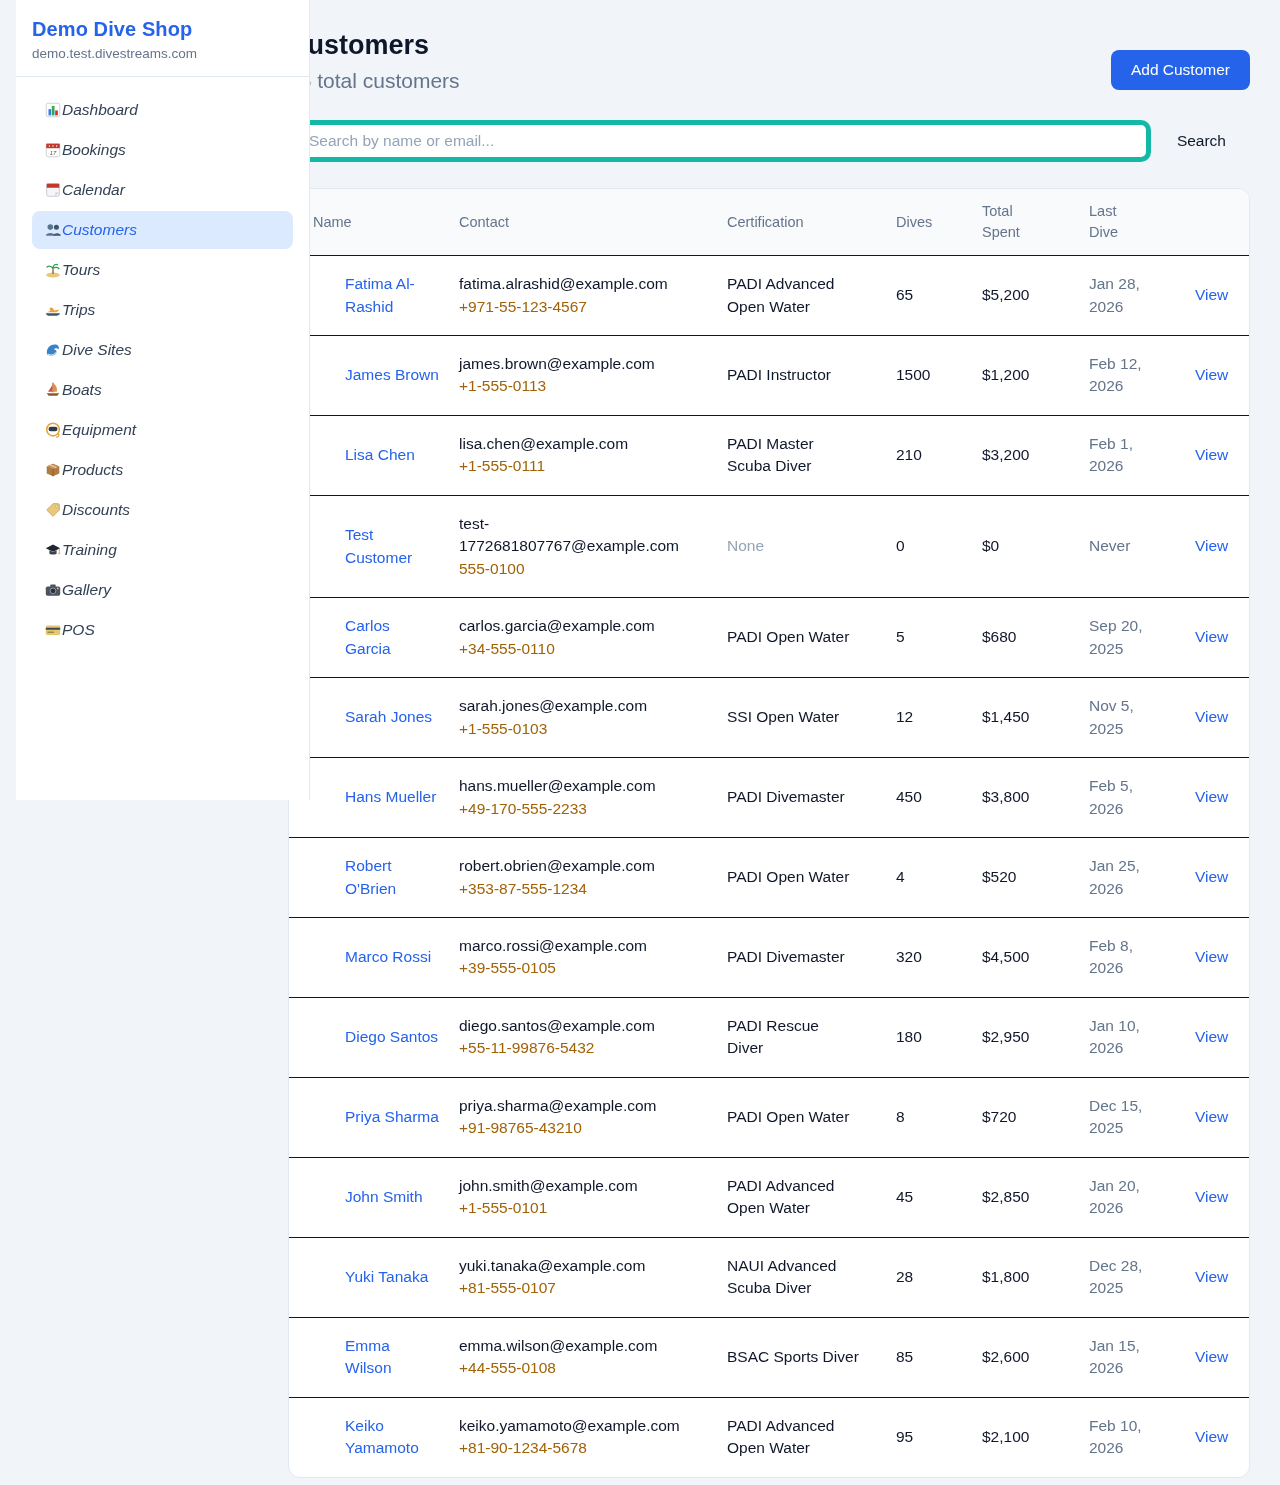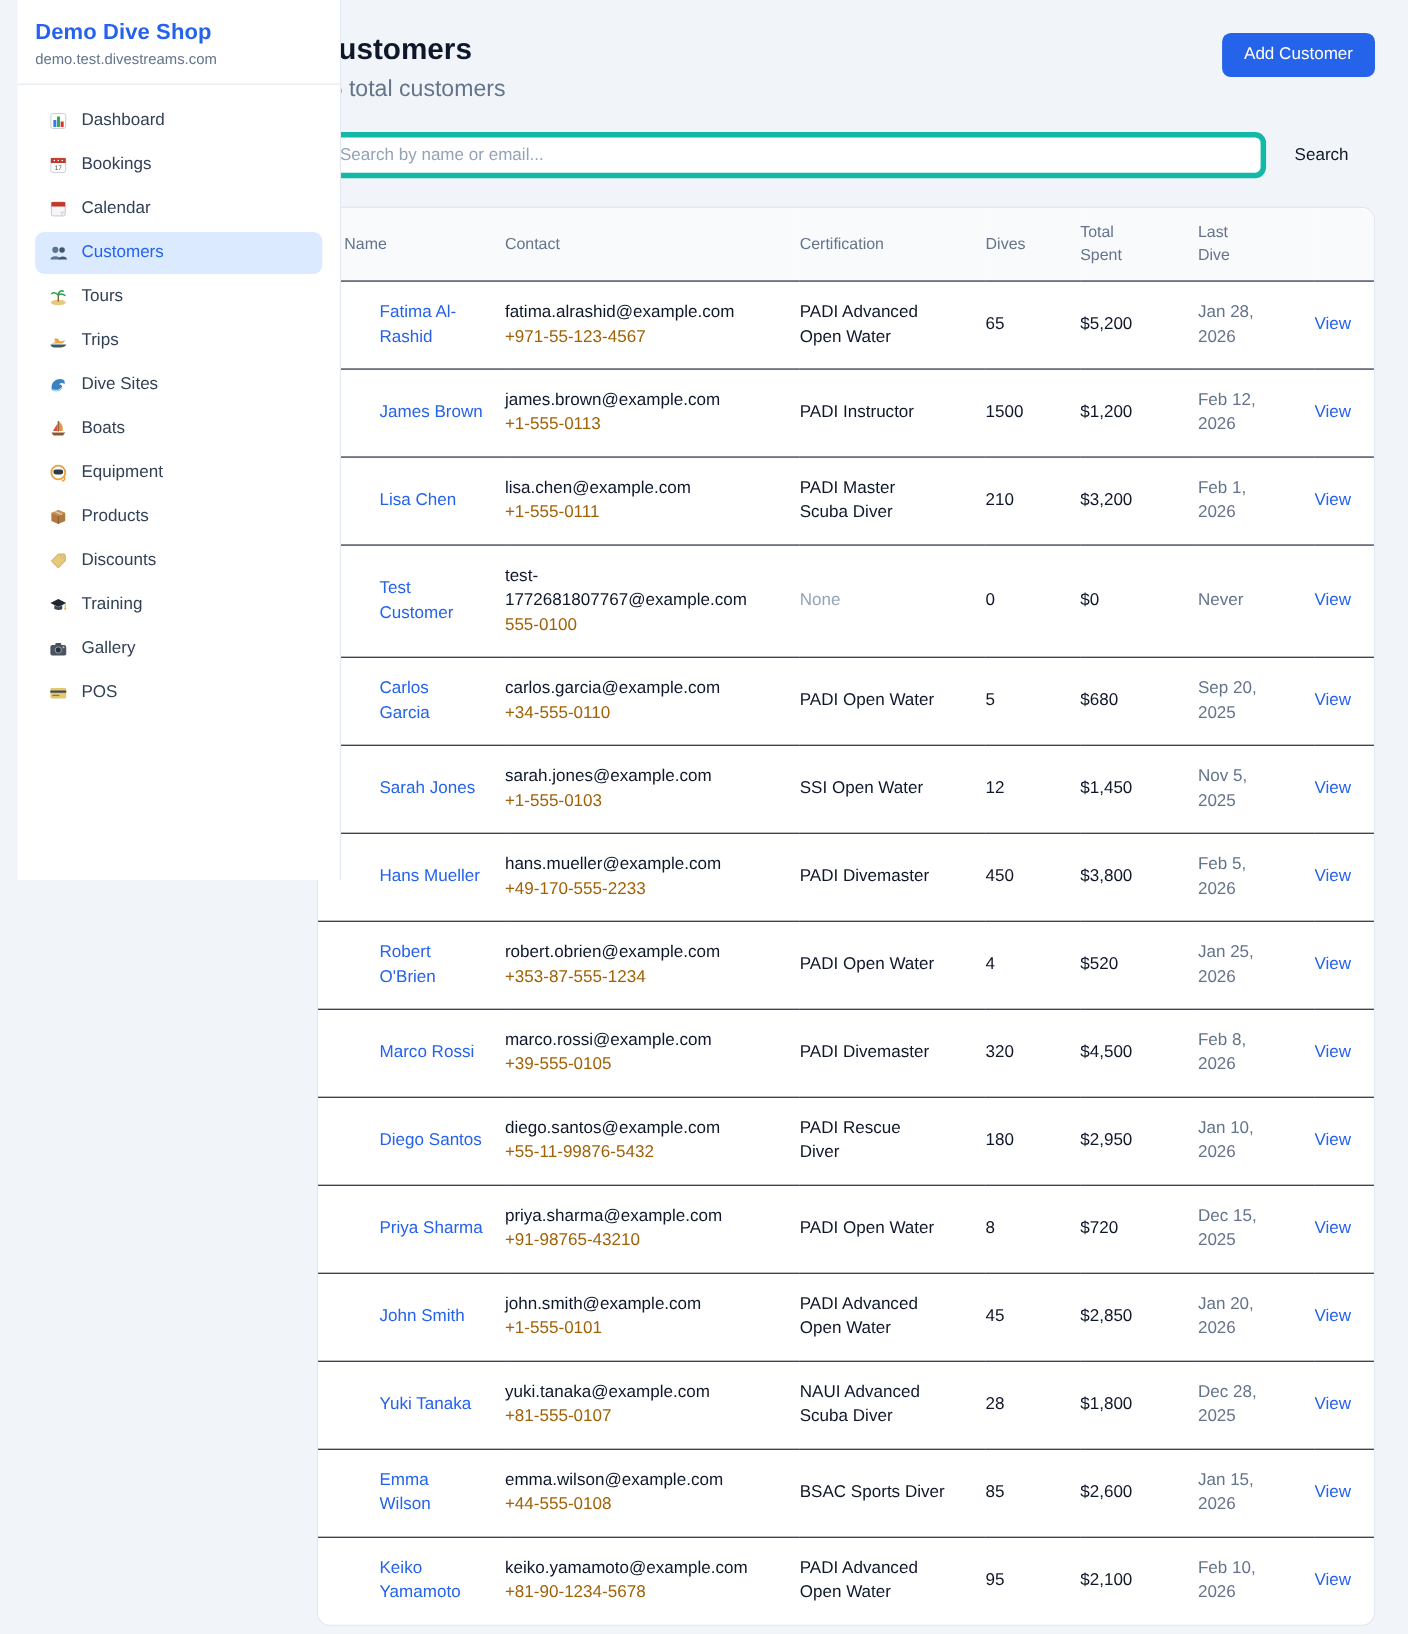--- a/index.html
+++ b/index.html
@@ -18,23 +18,23 @@
     width: 294px; height: 800px;
     background: #ffffff;
     border-right: 1px solid #e2e8f0;
     display: flex; flex-direction: column;
   }
   .sidebar-header { padding: 18px 16px 15px; border-bottom: 1px solid #e2e8f0; }
   .shop-title { color:#2563eb; font-size: 20px; font-weight: bold; letter-spacing: .1px; }
   .shop-domain { color:#64748b; font-size: 13.5px; margin-top: 5px; }
   .nav { flex: 1; padding: 14px 16px; overflow: hidden; }
   .nav-item {
-    display:flex; align-items:flex-end; gap:12px;
+    display:flex; align-items:flex-end; 
     padding: 10px 12px; border-radius: 8px;
-    font-size: 15.5px; color:#334155; cursor: pointer; margin-bottom: 2px;
+    font-size: 15.5px; color:#334155; cursor: pointer; margin-bottom: 2px; font-style: italic;
   }
   .nav-item.active { background:#dbeafe; color:#2563eb; }
   .nav-icon { width:18px; height:18px; flex:none; display:inline-flex; }
   .nav-icon svg { width:18px; height:18px; }
   .sidebar-footer {
     border-top: 1px solid #e2e8f0;
     padding: 14px 16px;
     display:flex; align-items:center; gap:10px;
   }
   .avatar {
@@ -55,21 +55,21 @@
 
   
   .main { margin-left: 256px; padding: 30px 30px 34px 32px; }
   .page-header { display:flex; justify-content:space-between; align-items:flex-start; }
   .page-title { font-size: 27px; font-weight: bold; color:#0f172a; }
   .page-subtitle { font-size: 21px; color:#64748b; margin-top: 8px; }
   .add-btn {
     background:#2563eb; color:#ffffff; border:none; cursor:pointer;
     font-family:"Liberation Sans",sans-serif;
     font-size: 15.5px; font-weight: 500;
-    padding: 11px 20px; border-radius: 8px; margin-top: 0;
+    padding: 11px 20px; border-radius: 8px; margin-top: 20px;
   }
   .search-row { display:flex; align-items:center; margin-top: 27px; gap: 2px; }
   .search-input {
     flex:1; height: 42px;
     border: 5px solid #14b8a6; border-radius: 10px;
     background:#fff; padding: 0 16px;
     font-family:"Liberation Sans",sans-serif; font-size: 15.5px; color:#0f172a;
     outline: none;
   }
   .search-input::placeholder { color:#94a3b8; }

